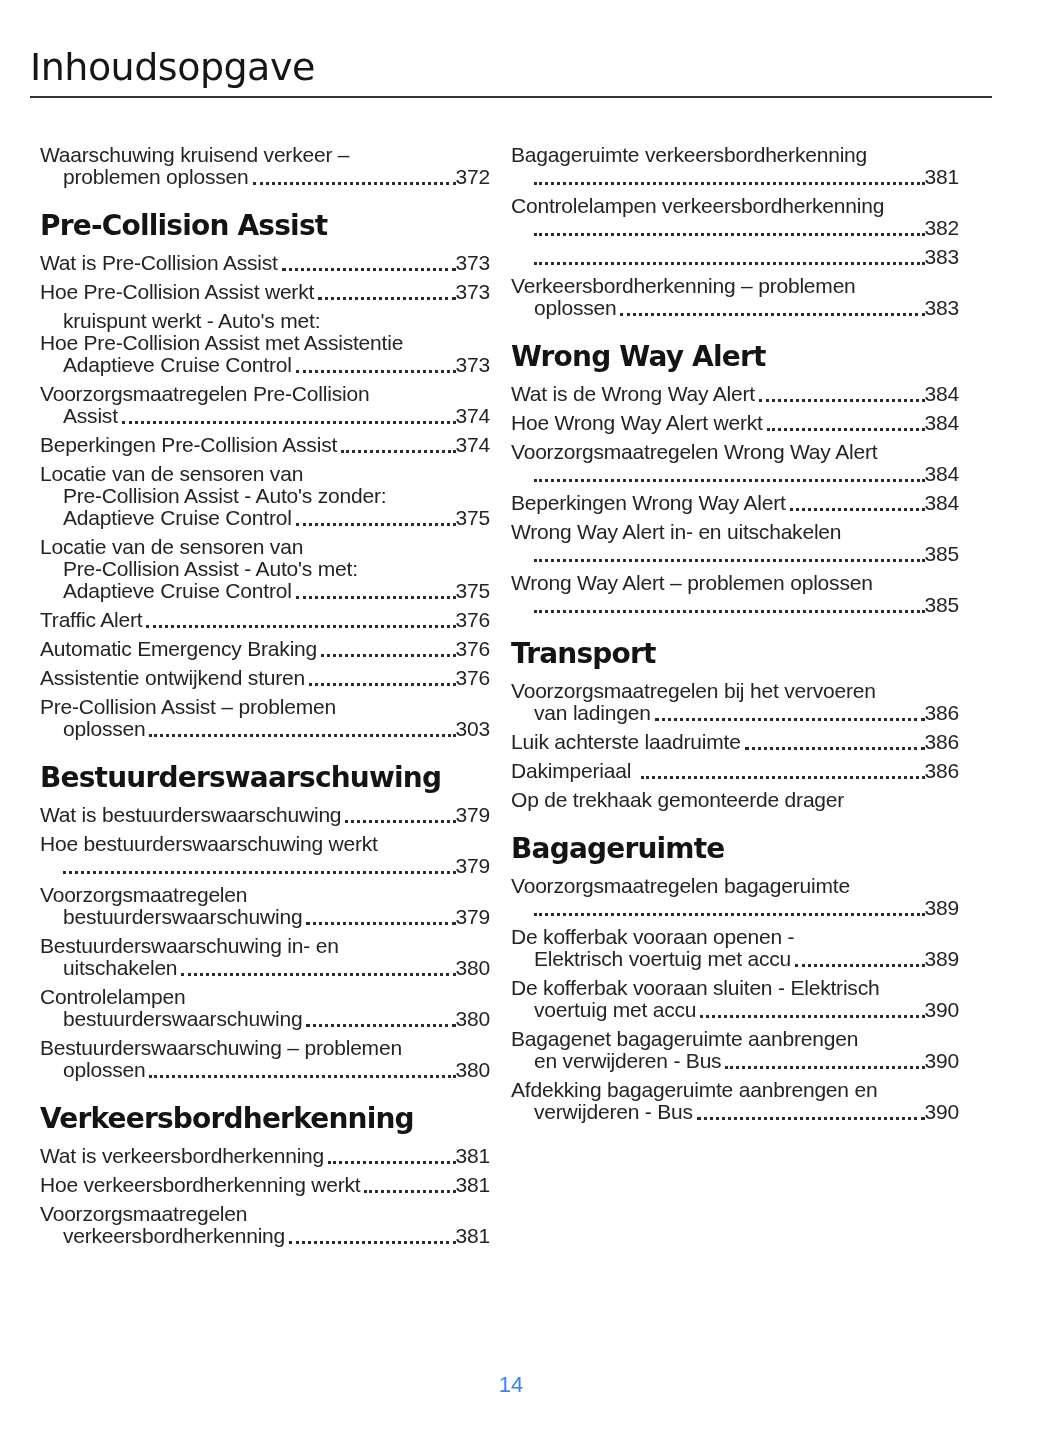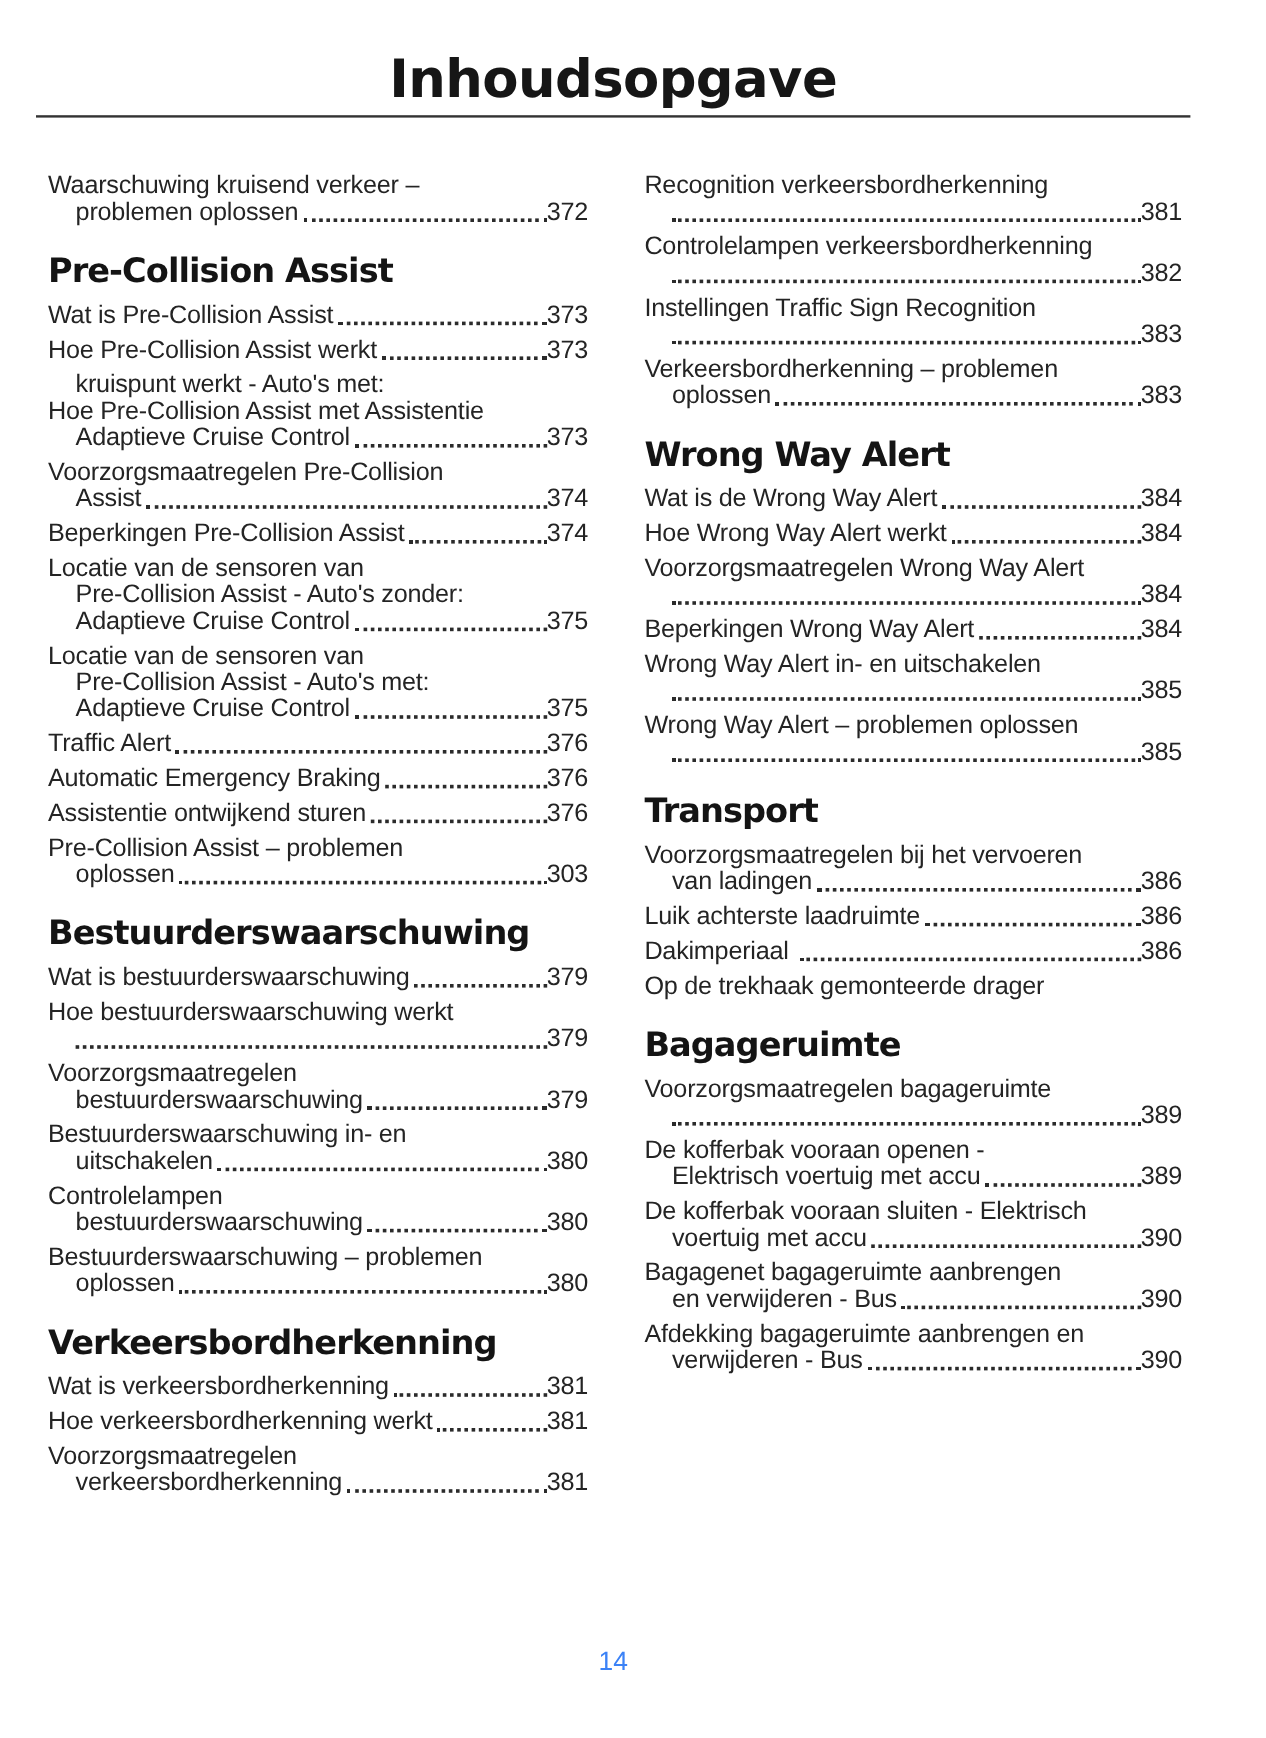--- a/index.html
+++ b/index.html
@@ -7,37 +7,36 @@
     position: relative;
     width: 1055px;
     height: 1448px;
     background: #ffffff;
     font-family: "Liberation Sans", sans-serif;
     color: #222222;
     overflow: hidden;
   }
   .title {
     margin: 49px 63px 0 30px;
-    text-align: center;
     font-family: "DejaVu Sans", sans-serif;
-    font-weight: bold;
-    font-size: 44px;
+    font-weight: normal;
+    font-size: 38px;
     line-height: 36px;
     letter-spacing: -0.5px;
     color: #161616;
   }
   .rule {
     border: none;
     border-top: 2.5px solid #333333;
     margin: 11px 63px 0 30px;
   }
   .cols {
     display: flex;
     margin: 46px 0 0 40px;
-    gap: 47px;
+    gap: 21px;
   }
   .col-left  { width: 450px; }
   .col-right { width: 448px; }
   .sec-heading {
     font-family: "DejaVu Sans", sans-serif;
     font-weight: bold;
     font-size: 28px;
     line-height: 31px;
     letter-spacing: -0.8px;
     color: #141414;
@@ -245,37 +244,36 @@
           <div class="ln">Voorzorgsmaatregelen</div>
           <div class="last ind">
             <span class="txt">verkeersbordherkenning</span>
             <span class="dots"></span>
             <span class="pg">381</span>
           </div>
         </div>
       </div>
     <div class="col-right" id="col-1">
         <div class="entry">
-          <div class="ln">Recognition verkeersbordherkenning</div>
+          <div class="ln">Bagageruimte verkeersbordherkenning</div>
           <div class="last ind">
             <span class="txt"></span>
             <span class="dots"></span>
             <span class="pg">381</span>
           </div>
         </div>
         <div class="entry">
           <div class="ln">Controlelampen verkeersbordherkenning</div>
           <div class="last ind">
             <span class="txt"></span>
             <span class="dots"></span>
             <span class="pg">382</span>
           </div>
         </div>
         <div class="entry">
-          <div class="ln">Instellingen Traffic Sign Recognition</div>
           <div class="last ind">
             <span class="txt"></span>
             <span class="dots"></span>
             <span class="pg">383</span>
           </div>
         </div>
         <div class="entry">
           <div class="ln">Verkeersbordherkenning – problemen</div>
           <div class="last ind">
             <span class="txt">oplossen</span>

